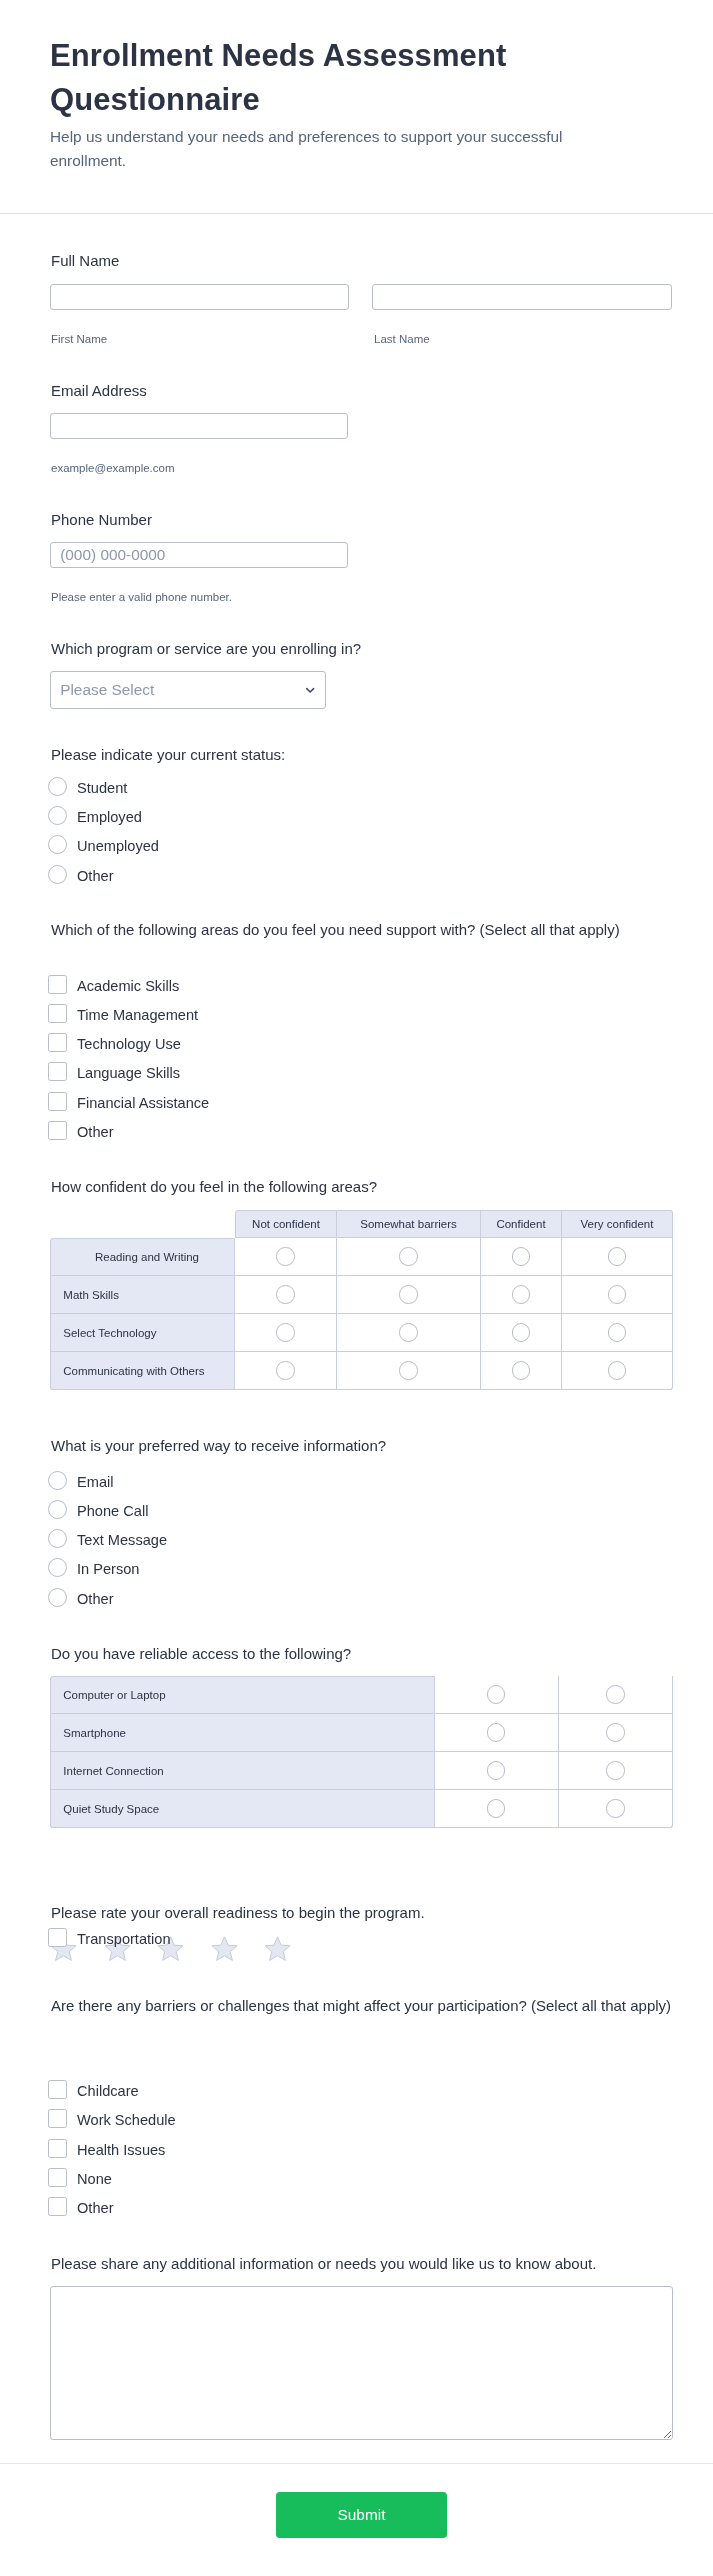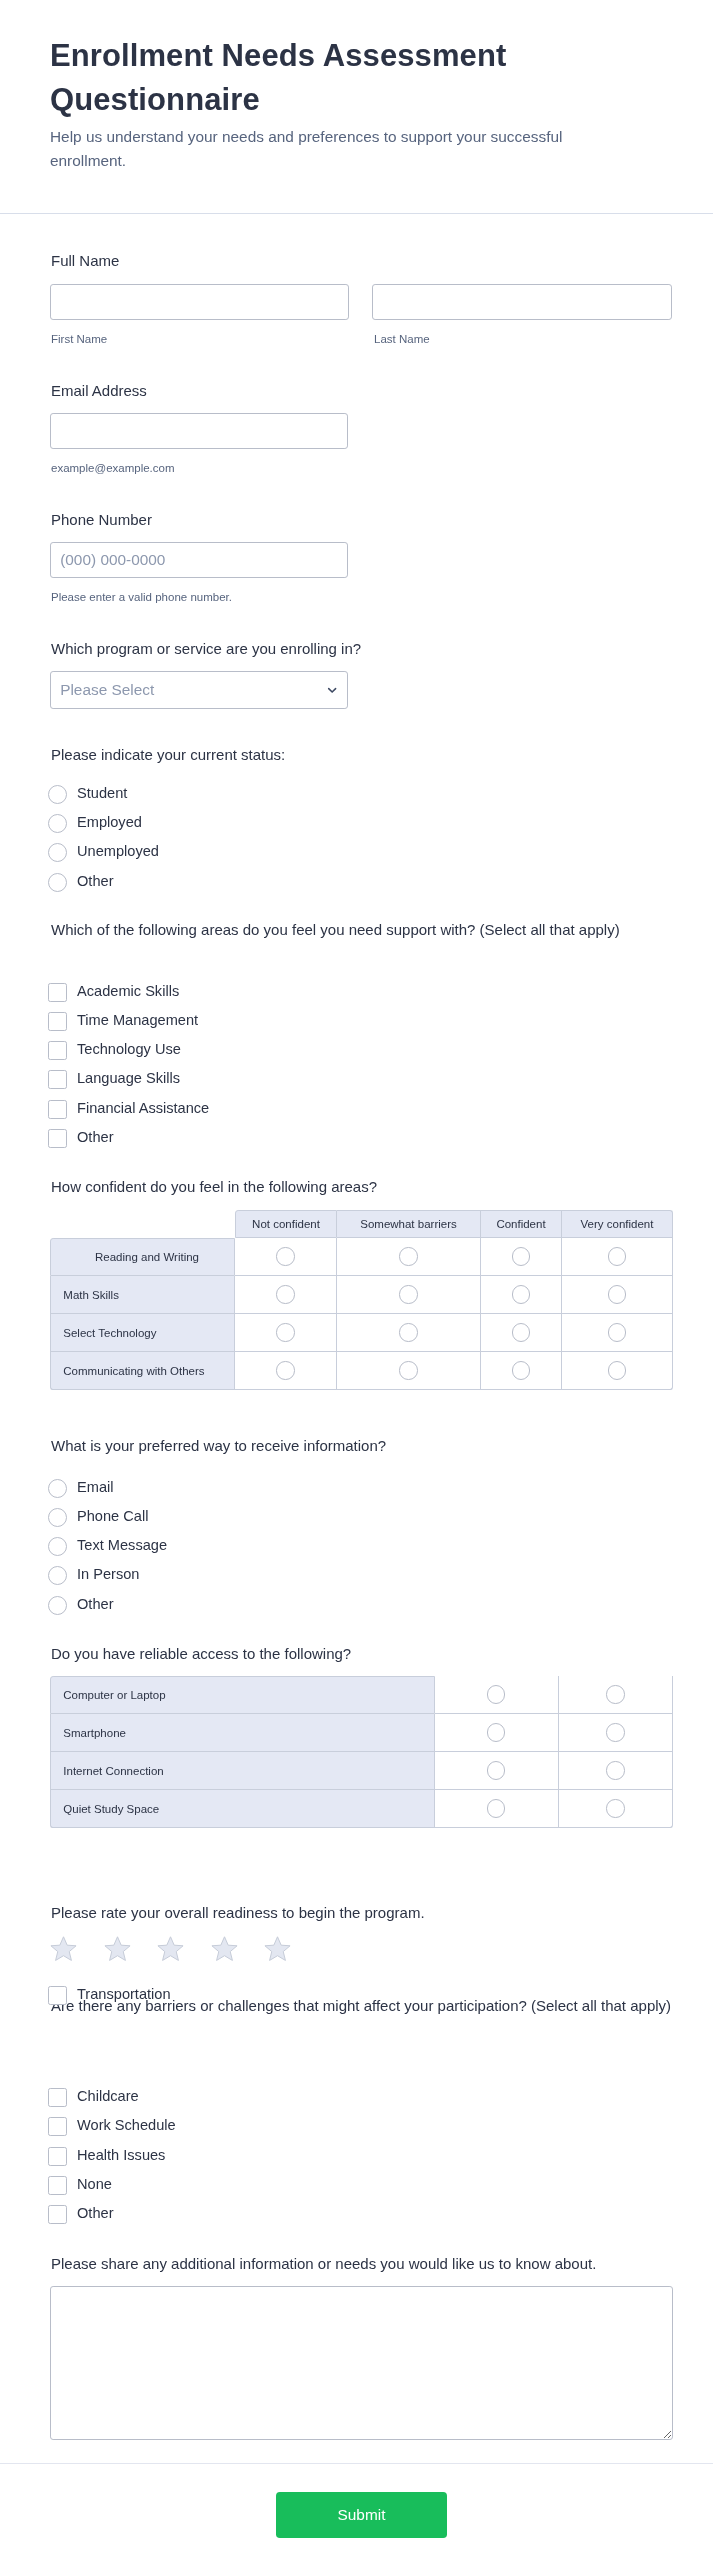--- a/index.html
+++ b/index.html
@@ -3,27 +3,27 @@
 <meta charset="utf-8">
 <style>
   * { box-sizing: border-box; margin: 0; padding: 0; }
   html, body { width: 714px; height: 2576px; background: #ffffff; }
   body { font-family: "Liberation Sans", "DejaVu Sans", sans-serif; color: #2C3345; position: relative; overflow: hidden; }
   .abs { position: absolute; }
   .header-title { left: 50px; top: 34px; width: 583px; font-size: 31px; line-height: 44px; font-weight: 700; color: #2C3345; letter-spacing: 0.1px; }
   .header-sub { left: 50px; top: 125px; width: 583px; font-size: 15.4px; line-height: 24px; color: #57647E; }
   .divider { left: 0; width: 714px; height: 0.8px; background: #D8DEEA; }
   .q-label { left: 51px; font-size: 15px; line-height: 20px; color: #2C3345; width: 622px; }
-  .input { border: 0.8px solid #B8BDC9; border-radius: 3.1px; background: #fff; height: 36px; font-family: "Liberation Sans", sans-serif; font-size: 15.4px; color: #2C3345; padding: 0 9.2px; outline: none; }
+  .input { border: 0.8px solid #B8BDC9; border-radius: 3.1px; background: #fff; height: 26px; font-family: "Liberation Sans", sans-serif; font-size: 15.4px; color: #2C3345; padding: 0 9.2px; outline: none; }
   .input::placeholder { color: #8D98AE; }
   .sublabel { font-size: 11.5px; color: #57647E; }
   .select { border: 0.8px solid #B8BDC9; border-radius: 3.1px; background: #fff; height: 38px; display: flex; align-items: center; padding: 0 9.2px; cursor: pointer; }
   .select .ph { font-size: 15.4px; color: #8D98AE; flex: 1; }
   .select .chev { width: 12.3px; height: 12.3px; }
-  .opt { left: 48px; display: flex; align-items: flex-start; height: 23px; cursor: pointer; margin-top: 12px; }
+  .opt { left: 48px; display: flex; align-items: flex-end; height: 23px; cursor: pointer; }
   .radio { width: 19px; height: 19px; border: 0.8px solid #B8BDC9; border-radius: 50%; background: #fff; flex: none; }
   .check { width: 19px; height: 19px; border: 0.8px solid #B8BDC9; border-radius: 2.3px; background: #fff; flex: none; }
   .opt-label { margin-left: 10px; font-size: 14.6px; color: #2C3345; }
   table.matrix { position: absolute; border-collapse: separate; border-spacing: 0; }
   table.matrix th, table.matrix td { border-right: 0.8px solid #C8CEDB; border-bottom: 0.8px solid #C8CEDB; }
   table.matrix th.col { background: #E4E8F4; font-size: 11.5px; font-weight: 400; color: #2C3345; text-align: center; border-top: 0.8px solid #C8CEDB; }
   table.matrix th.blank { border: none; background: transparent; }
   table.matrix td.rowlabel { background: #E4E8F4; font-size: 11.5px; color: #2C3345; padding-left: 12.3px; border-left: 0.8px solid #C8CEDB; }
   table.matrix td.cell { background: #fff; text-align: center; }
   table.matrix td.cell .radio { display: inline-block; vertical-align: middle; width: 18.4px; height: 18.4px; cursor: pointer; }
@@ -47,21 +47,21 @@
 
 <div class="abs q-label" style="top:381px">Email Address</div>
 <input class="abs input" style="left: 50px; top: 413px; width: 298px;" value="">
 <div class="abs sublabel" style="left:51px; top:462px;">example@example.com</div>
 
 <div class="abs q-label" style="top:510px">Phone Number</div>
 <input class="abs input" style="left: 50px; top: 542px; width: 298px;" placeholder="(000) 000-0000">
 <div class="abs sublabel" style="left:51px; top:591px;">Please enter a valid phone number.</div>
 
 <div class="abs q-label" style="top:639px">Which program or service are you enrolling in?</div>
-<div class="abs select" style="left:50px; top:671px; width:298px;">
+<div class="abs select" style="left:50px; top:671px; width:276px;">
   <span class="ph">Please Select</span>
   <svg class="chev" viewBox="0 0 16 16">
       <path d="M3.5 6 L8 10.5 L12.5 6" fill="none" stroke="#3E4A63" stroke-width="2" stroke-linecap="round" stroke-linejoin="round"></path>
     </svg>
 </div>
 
 <div class="abs q-label" style="top:745px">Please indicate your current status:</div>
 <div class="abs opt" style="top:773px">
     <span class="radio"></span>
     <span class="opt-label">Student</span>
@@ -219,21 +219,21 @@
     </svg>
   <svg class="star" viewBox="0 0 38 36">
       <path d="M19 2 L23.8 13 L35.5 13.8 L26.5 21.4 L29.4 33 L19 26.8 L8.6 33 L11.5 21.4 L2.5 13.8 L14.2 13 Z" fill="#E3E7F1" stroke="#C5CBD8" stroke-width="1.3" stroke-linejoin="round"></path>
     </svg>
   <svg class="star" viewBox="0 0 38 36">
       <path d="M19 2 L23.8 13 L35.5 13.8 L26.5 21.4 L29.4 33 L19 26.8 L8.6 33 L11.5 21.4 L2.5 13.8 L14.2 13 Z" fill="#E3E7F1" stroke="#C5CBD8" stroke-width="1.3" stroke-linejoin="round"></path>
     </svg>
 </div>
 
 <div class="abs q-label" style="top:1996px; line-height:20px;">Are there any barriers or challenges that might affect your participation? (Select all that apply)</div>
-<div class="abs opt" style="top:1974px">
+<div class="abs opt" style="top:1924px">
     <span class="check"></span>
     <span class="opt-label">Transportation</span>
   </div>
 <div class="abs opt" style="top:2076px">
     <span class="check"></span>
     <span class="opt-label">Childcare</span>
   </div>
 <div class="abs opt" style="top:2105px">
     <span class="check"></span>
     <span class="opt-label">Work Schedule</span>

